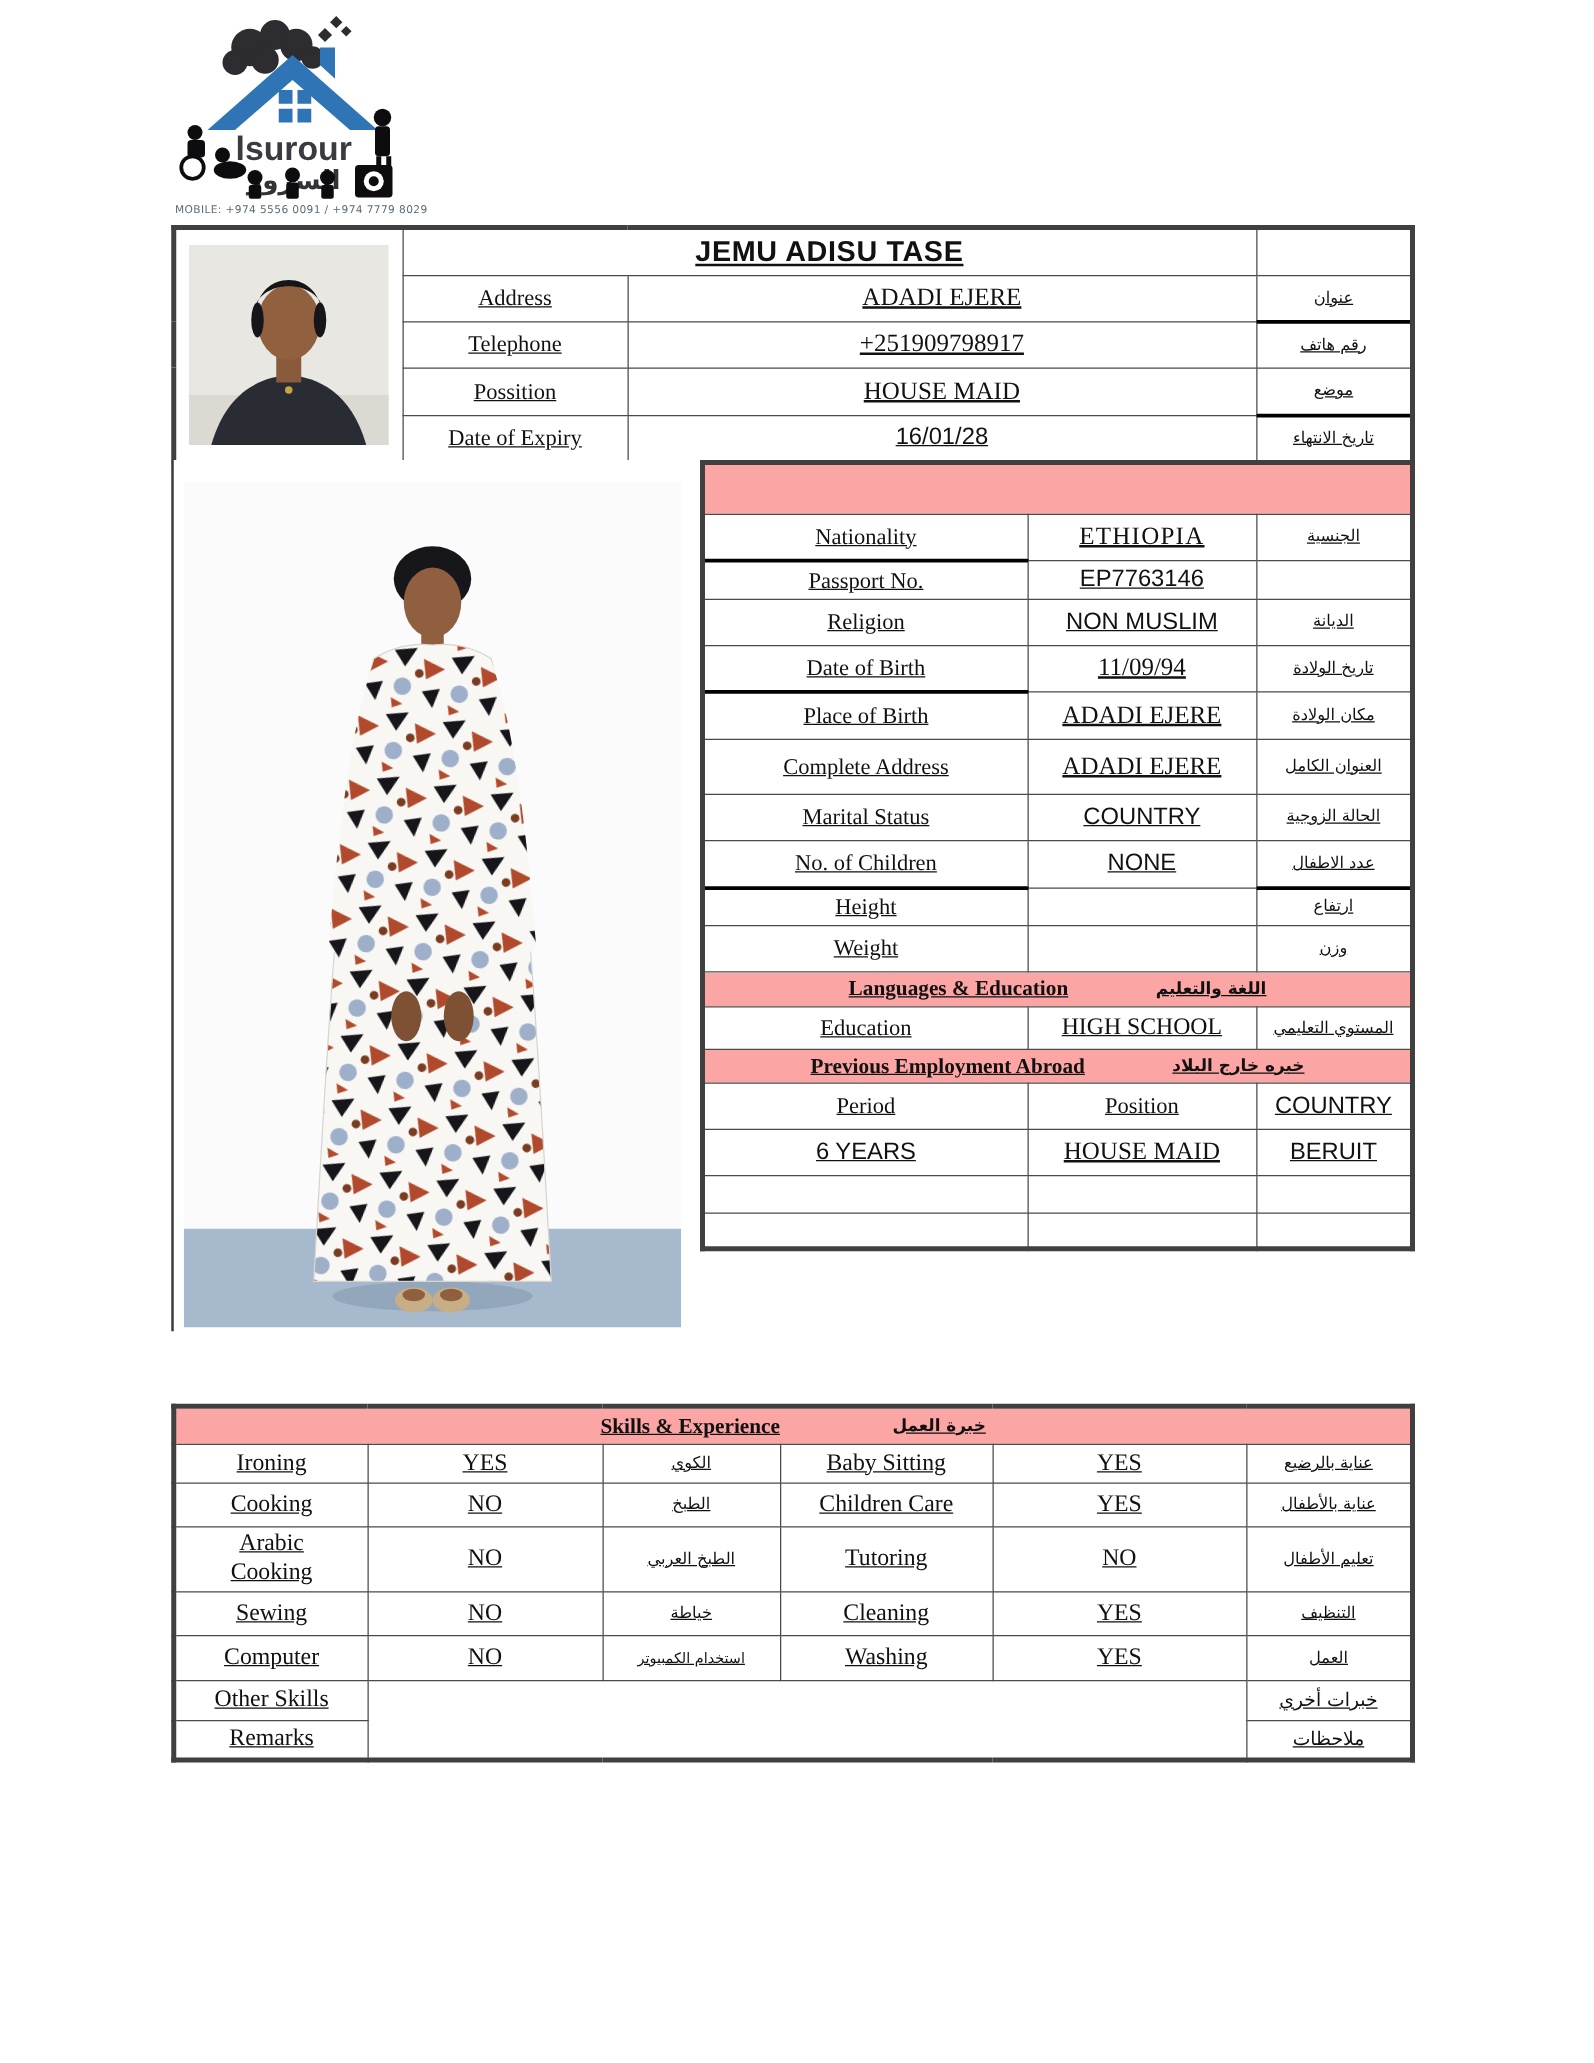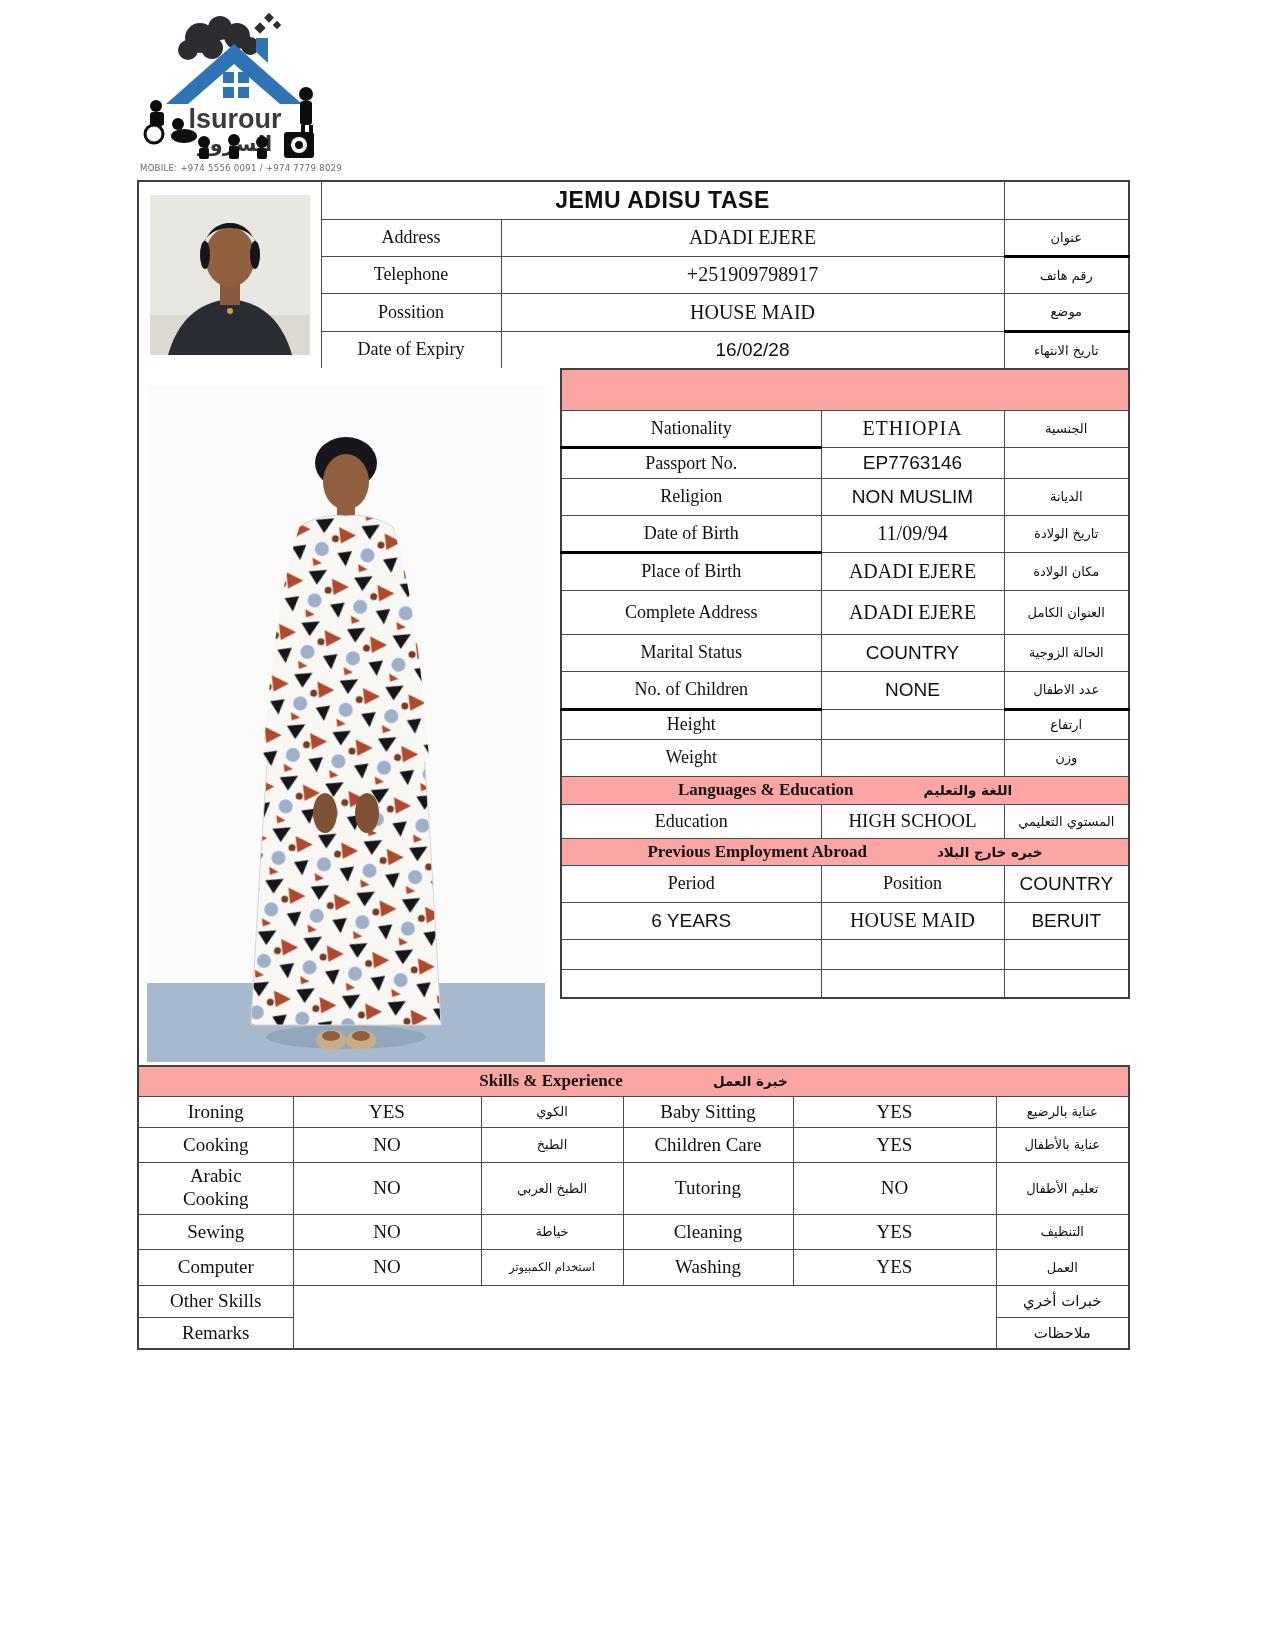--- a/index.html
+++ b/index.html
@@ -9,21 +9,21 @@
   
   .logo{position:absolute;left:138px;top:8px;width:195px;height:172px;}
   .logo-mobile{position:absolute;left:2px;top:155px;width:200px;
                font-family:"DejaVu Sans",sans-serif;font-size:8.5px;letter-spacing:.3px;
                color:#5d6c7c;white-space:nowrap;}
 
   
   table.tbl{position:absolute;border-collapse:collapse;table-layout:fixed;}
   table.tbl td{border:1.4px solid #4a4a4a;padding:0 4px;text-align:center;
                vertical-align:middle;overflow:hidden;}
-  table.tbl{border:2px solid #404040;}
+  table.tbl{border:4px solid #404040;text-decoration:underline;}
   .bt2{border-top:3px solid #000 !important;}
 
   .lbl{font-size:18px;}
   .val-serif{font-size:20px;}
   .val-sans{font-family:"Liberation Sans","DejaVu Sans",sans-serif;font-size:19px;}
   .ar{font-family:"DejaVu Sans",sans-serif;font-size:13px;direction:rtl;}
   .name-cell{font-family:"Liberation Sans","DejaVu Sans",sans-serif;font-size:23px;
              font-weight:600;letter-spacing:.5px;}
 
   .band{background:#fca5a5;}
@@ -38,21 +38,21 @@
 
   
   .photo-strip{position:absolute;left:137px;top:368px;width:423px;height:697px;
                border-left:2px solid #3c3c3c;background:#fff;}
   .fullbody{position:absolute;left:8px;top:17px;}
 
   
   .details{left:560px;top:368px;width:568px;}
 
   
-  .skills{left:137px;top:1065px;width:991px;}
+  .skills{left:137px;top:1123px;width:991px;}
   .skill-lbl{font-size:19px;}
   .skill-val{font-size:19px;}
   .wrap2{padding:0 30px !important;line-height:1.2;}
 </style>
 </head>
 <body>
 
 <div class="page">
 
   <div class="logo">
@@ -143,21 +143,21 @@
       <td class="val-serif">+251909798917</td>
       <td class="ar bt2">رقم هاتف</td>
     </tr>
     <tr style="height:38px">
       <td class="lbl">Possition</td>
       <td class="val-serif">HOUSE MAID</td>
       <td class="ar">موضع</td>
     </tr>
     <tr style="height:38px">
       <td class="lbl">Date of Expiry</td>
-      <td class="val-sans">16/02/28</td>
+      <td class="val-sans">16/01/28</td>
       <td class="ar bt2">تاريخ الانتهاء</td>
     </tr>
   </tbody>
     </table>
 
   <div class="photo-strip">
     <svg class="fullbody" width="398" height="677" viewBox="0 0 398 677">
       <defs>
         <pattern id="fl" width="46" height="52" patternUnits="userSpaceOnUse" patternTransform="rotate(8)">
           <rect width="46" height="52" fill="#f8f7f4"></rect>

